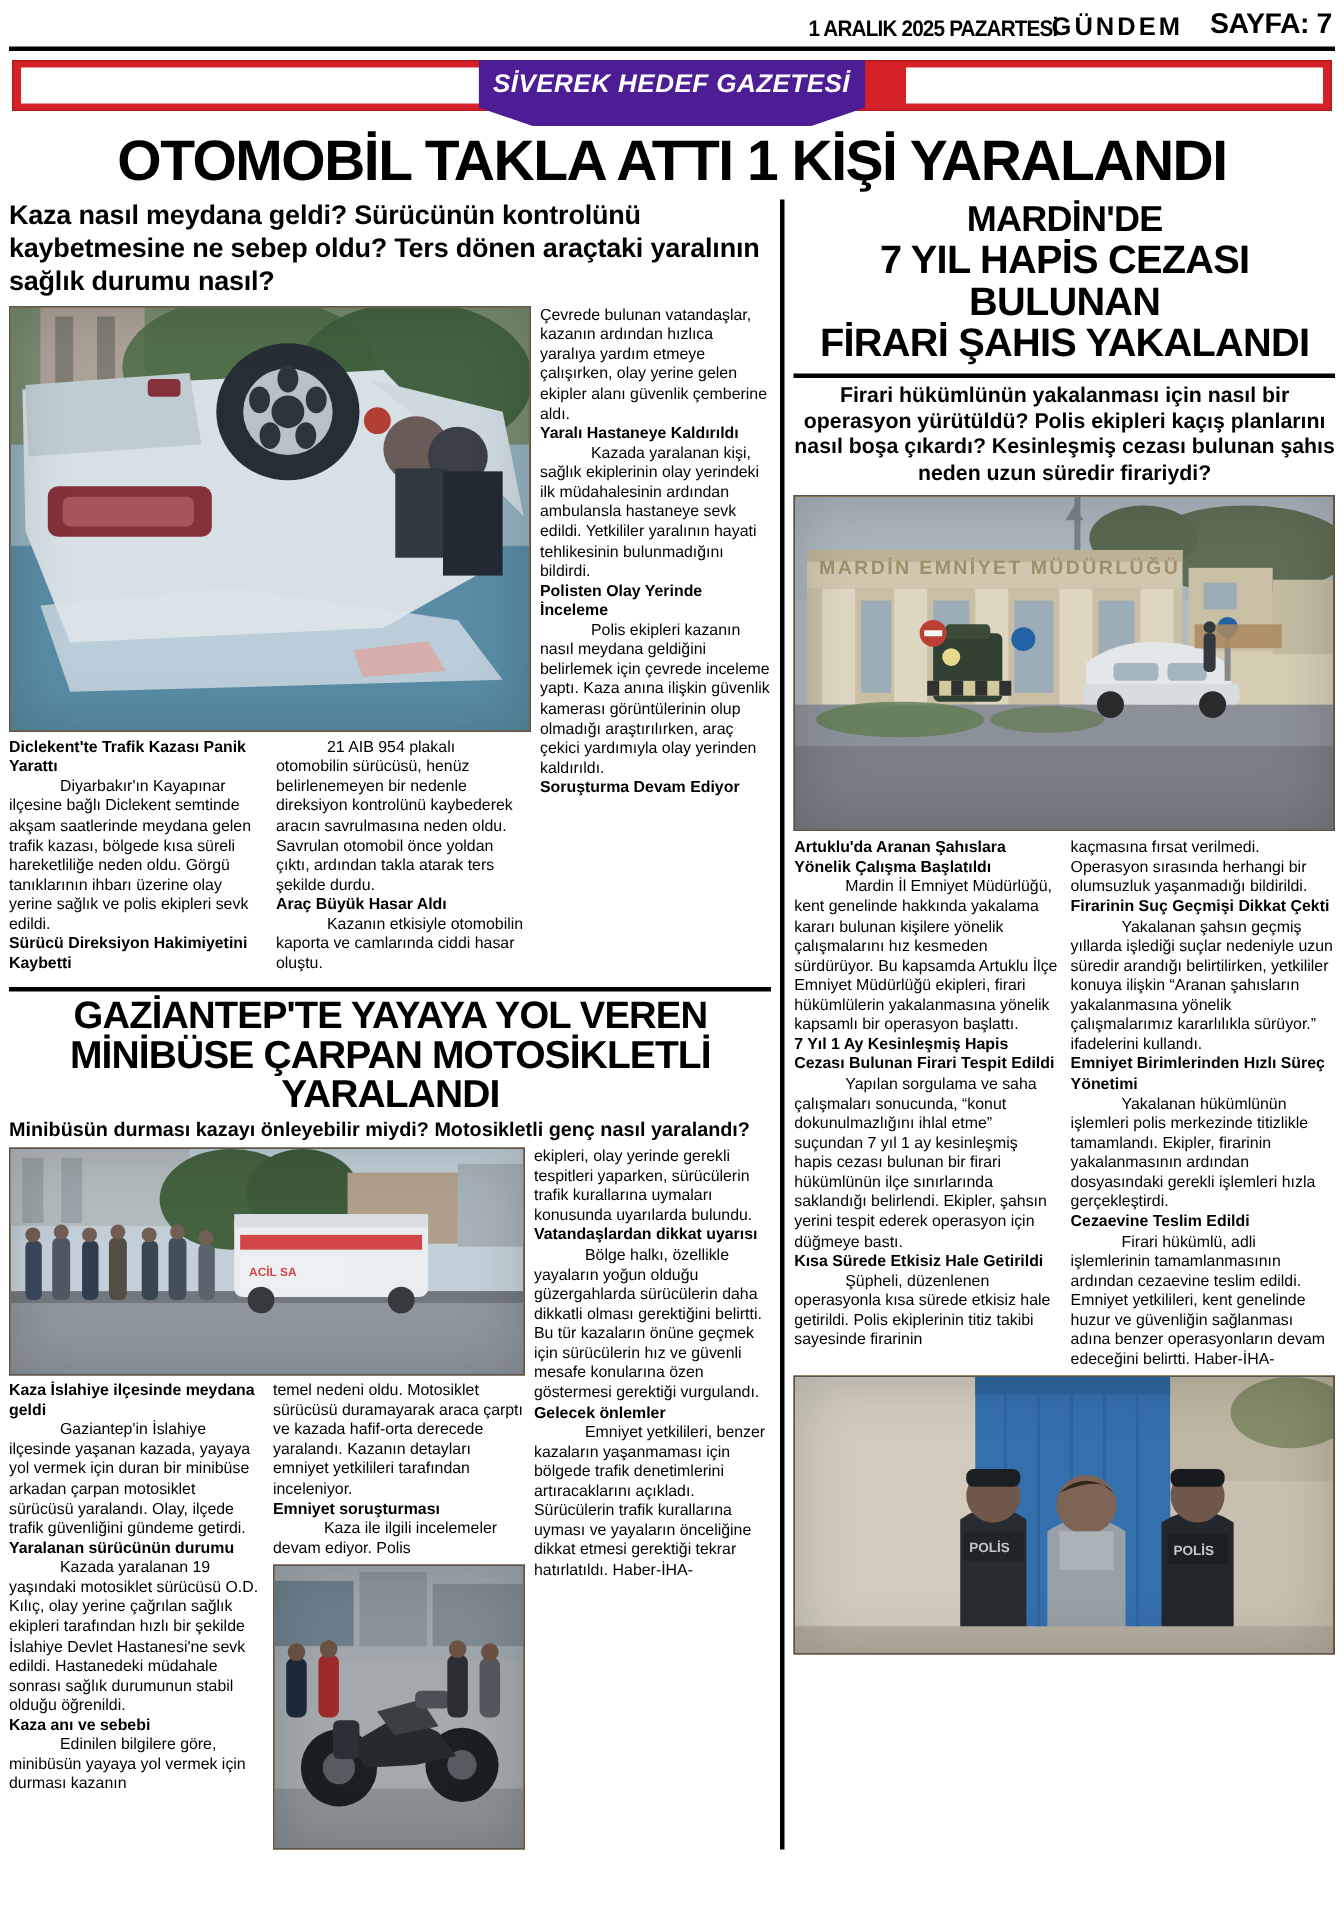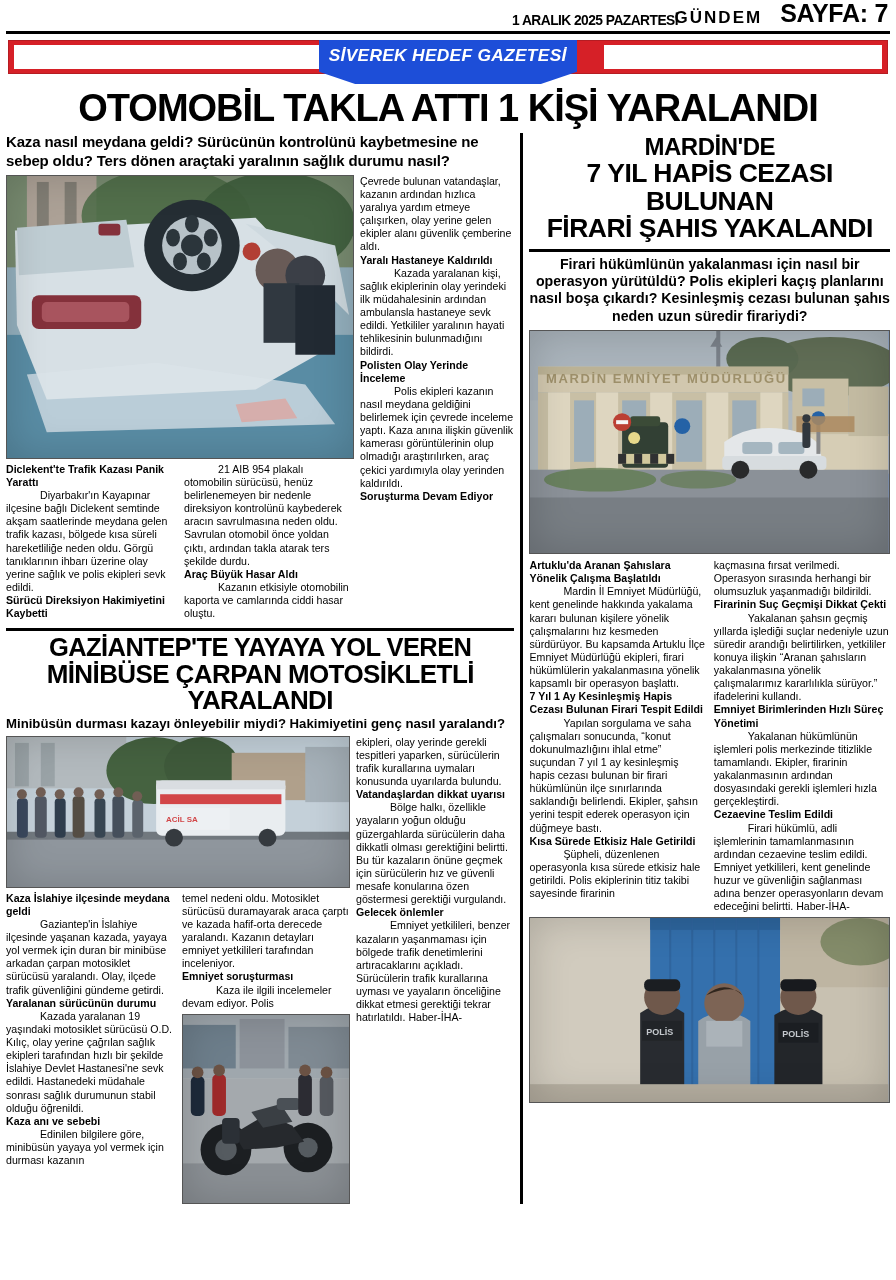--- a/index.html
+++ b/index.html
@@ -40,21 +40,21 @@
   }
   .masthead-section {
     font-weight: bold;
     font-size: 17px;
     letter-spacing: 2px;
     position: relative;
     left: -18px;
   }
   .masthead-page {
     font-weight: bold;
-    font-size: 25px;
+    font-size: 19px;
     letter-spacing: -0.3px;
     white-space: nowrap;
   }
 
   .rule-thick {
     height: 3px;
     background: #000;
     margin: 1px 6px 0 6px;
   }
 
@@ -77,21 +77,21 @@
   }
   .banner-inner-left { left: 6px; right: 562px; }
   .banner-inner-right { left: 596px; right: 6px; }
   .banner-flag {
     position: absolute;
     left: 50%;
     top: 0;
     transform: translateX(-50%);
     width: 258px;
     height: 44px;
-    background: #1d4ed8;
+    background: #4c1d95;
     clip-path: polygon(0 0, 100% 0, 100% 72%, 86% 100%, 14% 100%, 0 72%);
     display: flex;
     align-items: flex-start;
     justify-content: center;
   }
   .banner-title {
     color: #fff;
     font-weight: bold;
     font-size: 17px;
     letter-spacing: 0.3px;
@@ -119,34 +119,34 @@
   
   .content {
     display: flex;
     margin: 6px 6px 0 6px;
     gap: 0;
   }
   .col-left { width: 512px; }
   .col-right { width: 372px; margin-left: 6px; border-left: 3px solid #000; padding-left: 6px; }
 
   .deck {
-    font-size: 15px;
+    font-size: 18px;
     font-weight: bold;
     line-height: 1.22;
     letter-spacing: -0.15px;
     margin: 0 0 5px 0;
   }
 
   
   .a1-body { display: flex; gap: 0; }
   .a1-photo-col { width: 348px; }
   .a1-text-col { width: 160px; padding-left: 6px; font-size: 10.6px; line-height: 1.24; }
 
   .photo {
-    background: #3b82f6;
+    background: #a16207;
     border: 1px solid #555;
     overflow: hidden;
     position: relative;
   }
   .photo-crash { height: 284px; }
 
   .twocol {
     display: flex;
     margin-top: 4px;
     gap: 8px;
@@ -301,21 +301,21 @@
             <p class="sub">Soruşturma Devam Ediyor</p>
           </div>
         </div>
       </div>
 
       <div class="a2">
         <h2>
           <span>GAZİANTEP'TE YAYAYA YOL VEREN</span>
           <span class="l2">MİNİBÜSE ÇARPAN MOTOSİKLETLİ YARALANDI</span>
         </h2>
-        <div class="a2-deck">Minibüsün durması kazayı önleyebilir miydi? Hakimiyetini genç nasıl yaralandı?</div>
+        <div class="a2-deck">Minibüsün durması kazayı önleyebilir miydi? Motosikletli genç nasıl yaralandı?</div>
 
         <div class="a2-body">
           <div class="a2-photo-col">
             <div class="photo photo-ambulance">
               <div class="ph-inner">
                 <svg viewBox="0 0 344 152" preserveAspectRatio="none" width="100%" height="100%">
                   <rect width="344" height="152" fill="#c9d4dc"></rect>
                   <rect y="0" width="344" height="62" fill="#c6d2da"></rect>
                   <rect x="0" y="0" width="120" height="52" fill="#b6bcbe"></rect>
                   <rect x="8" y="6" width="14" height="44" fill="#9aa2a4"></rect>

